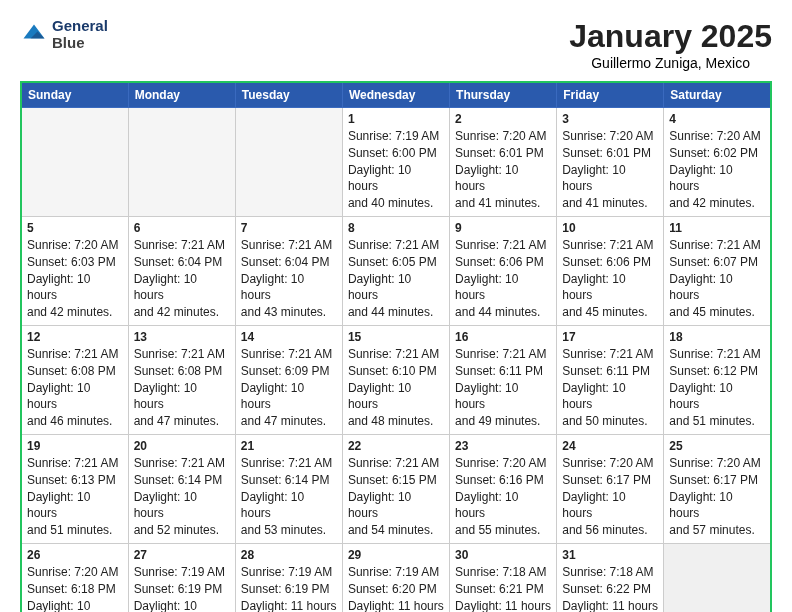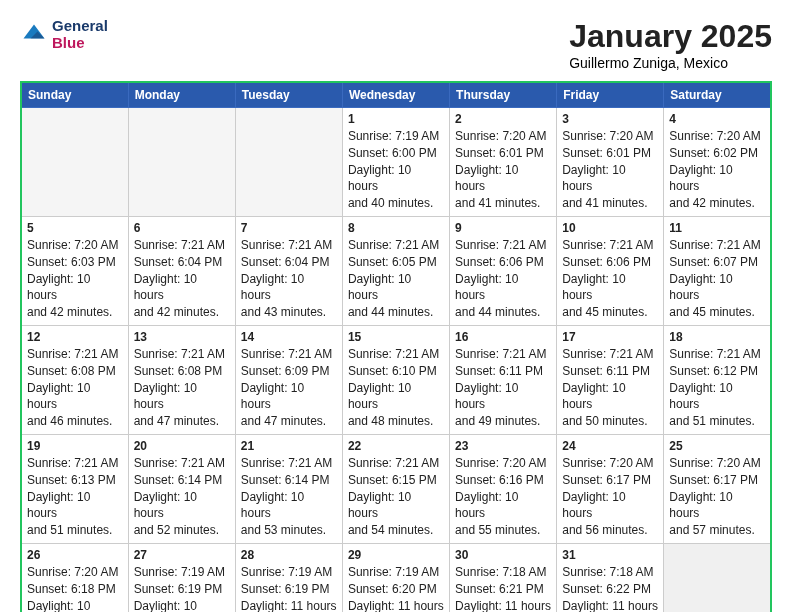--- a/index.html
+++ b/index.html
@@ -28,28 +28,28 @@
       align-items: center;
       gap: 4px;
     }
     .logo-text {
       font-size: 15px;
       font-weight: bold;
       color: #1a3a6b;
       line-height: 1.1;
     }
     .logo-blue {
-      color: #be185d;
+      color: #404040;
     }
     .logo-icon {
       width: 28px;
       height: 28px;
     }
     .title-block {
-      text-align: left;
+      text-align: center;
     }
     .calendar-title {
       font-size: 32px;
       font-weight: bold;
       color: #222;
     }
     .calendar-subtitle {
       font-size: 14px;
       color: #000000;
     }

